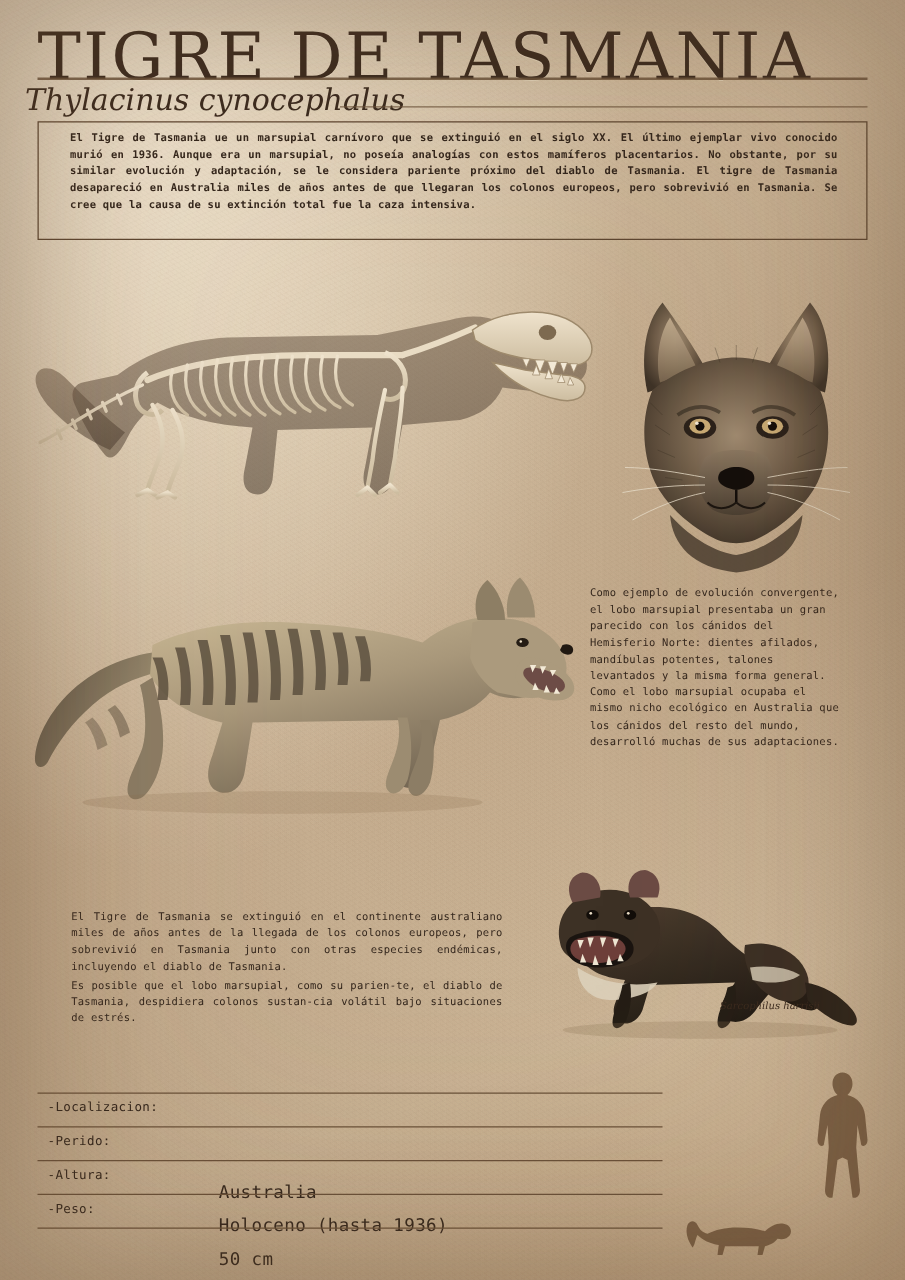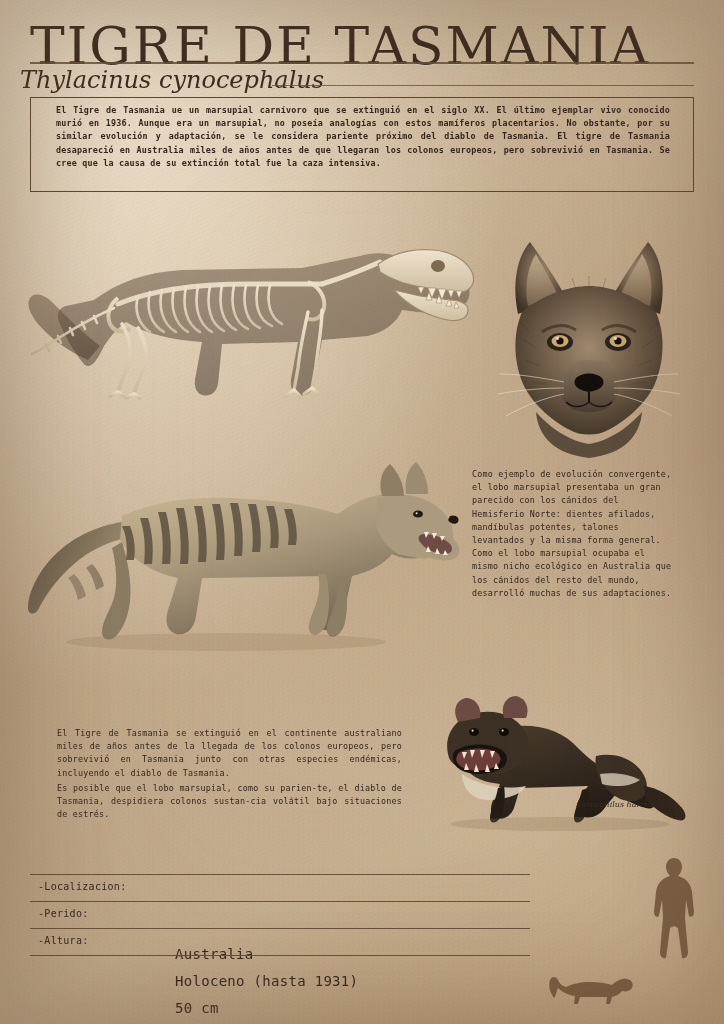--- a/index.html
+++ b/index.html
@@ -427,25 +427,29 @@
     <p>Es posible que el lobo marsupial, como su parien-te, el diablo de Tasmania, despidiera colonos sustan-cia volátil bajo situaciones de estrés.</p>
   </div>
 
   <div class="table">
     <div class="trow">
       <span class="tlabel">-Localizacion:</span>
       <span class="tvalue">Australia</span>
     </div>
     <div class="trow">
       <span class="tlabel">-Perido:</span>
-      <span class="tvalue">Holoceno (hasta 1931)</span>
+      <span class="tvalue">Holoceno (hasta 1936)</span>
     </div>
     <div class="trow">
       <span class="tlabel">-Altura:</span>
       <span class="tvalue">50 cm</span>
+    </div>
+    <div class="trow">
+      <span class="tlabel">-Peso:</span>
+      <span class="tvalue">40 kg</span>
     </div>
   </div>
 
   <svg class="sil-human" width="52" height="112" viewBox="0 0 52 112">
     <path d="M26,2 C31,2 34,6 34,11 C34,15 32,18 30,20 C38,22 43,28 44,36
              L46,56 C46,60 43,62 41,60 L38,44 L37,62 L40,96 C40,101 37,103 34,102
              L30,72 L26,70 L22,72 L18,102 C15,103 12,101 12,96 L15,62 L14,44
              L11,60 C9,62 6,60 6,56 L8,36 C9,28 14,22 22,20
              C20,18 18,15 18,11 C18,6 21,2 26,2 Z" fill="#6d5238" opacity=".85"></path>
   </svg>

